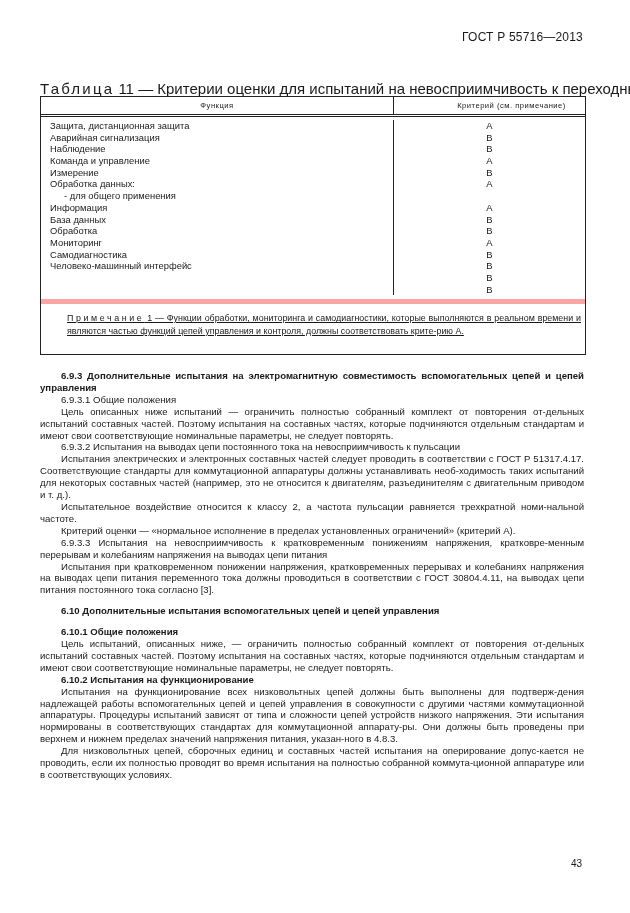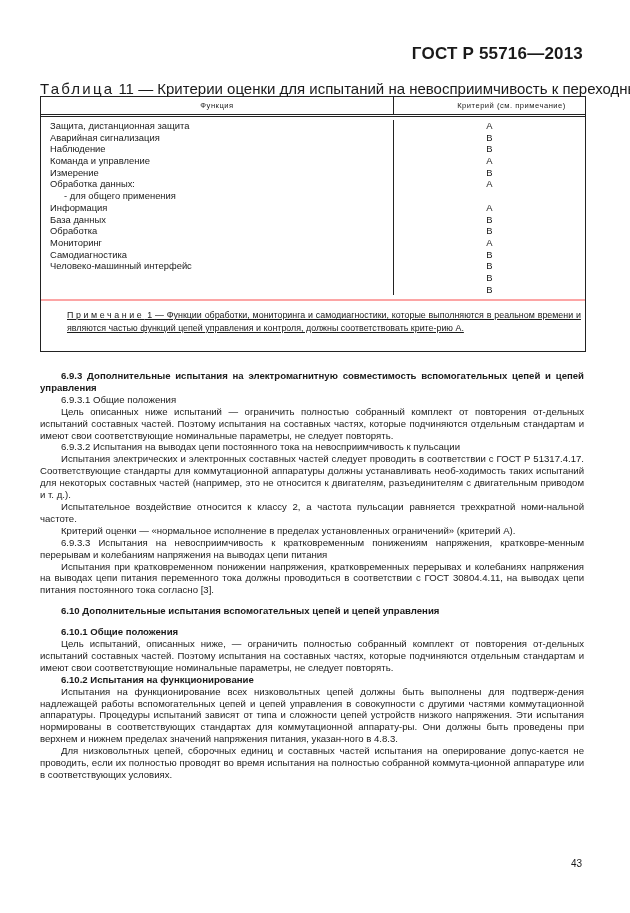--- a/index.html
+++ b/index.html
@@ -2,39 +2,39 @@
 <html><head>
 <meta charset="utf-8">
 <style>
   html, body { margin: 0; padding: 0; background: #ffffff; }
   body {
     width: 630px; height: 913px; position: relative; overflow: hidden;
     font-family: "Liberation Sans", "DejaVu Sans", sans-serif;
     color: #1a1a1a;
   }
   .header {
-    position: absolute; top: 44px; right: 47px;
-    font-weight: bold; font-size: 17px; letter-spacing: 0.2px;
+    position: absolute; top: 30px; right: 47px;
+    font-weight: normal; font-size: 12px; letter-spacing: 0.2px;
   }
   .caption {
     position: absolute; top: 80px; left: 40px; width: 560px;
     font-size: 15px; white-space: nowrap;
   }
   .caption .spaced { letter-spacing: 2.2px; }
   .table-wrap {
     position: absolute; top: 96px; left: 40px; width: 544px;
     border: 1px solid #222;
   }
   .thead { display: flex; height: 17px; border-bottom: 3px double #222; gap: 44px; }
   .thead .c1, .thead .c2 {
     font-size: 7.6px; letter-spacing: 0.5px; display: flex; align-items: center; justify-content: center;
   }
   .c1 { width: 353px; border-right: 1px solid #222; box-sizing: border-box; }
   .c2 { flex: 1; }
-  .tbody { display: flex; padding-top: 3px; padding-bottom: 4px; border-bottom: 2px solid #fca5a5; }
+  .tbody { display: flex; padding-top: 3px; padding-bottom: 4px; border-bottom: 5px solid #fca5a5; }
   .tbody .c1 { padding-left: 9px; }
   .row { font-size: 9.4px; line-height: 11.7px; height: 11.7px; white-space: nowrap; }
   .row.sub { padding-left: 14px; }
   .tbody .c2 .row { text-align: center; }
   .note {
     font-size: 8.9px; line-height: 12.6px; padding: 8px 4px 16px 8px; text-align: justify;
   }
   .note .indent { padding-left: 18px; text-decoration: underline; }
   .note .label { letter-spacing: 2.6px; }
   .body-text {

